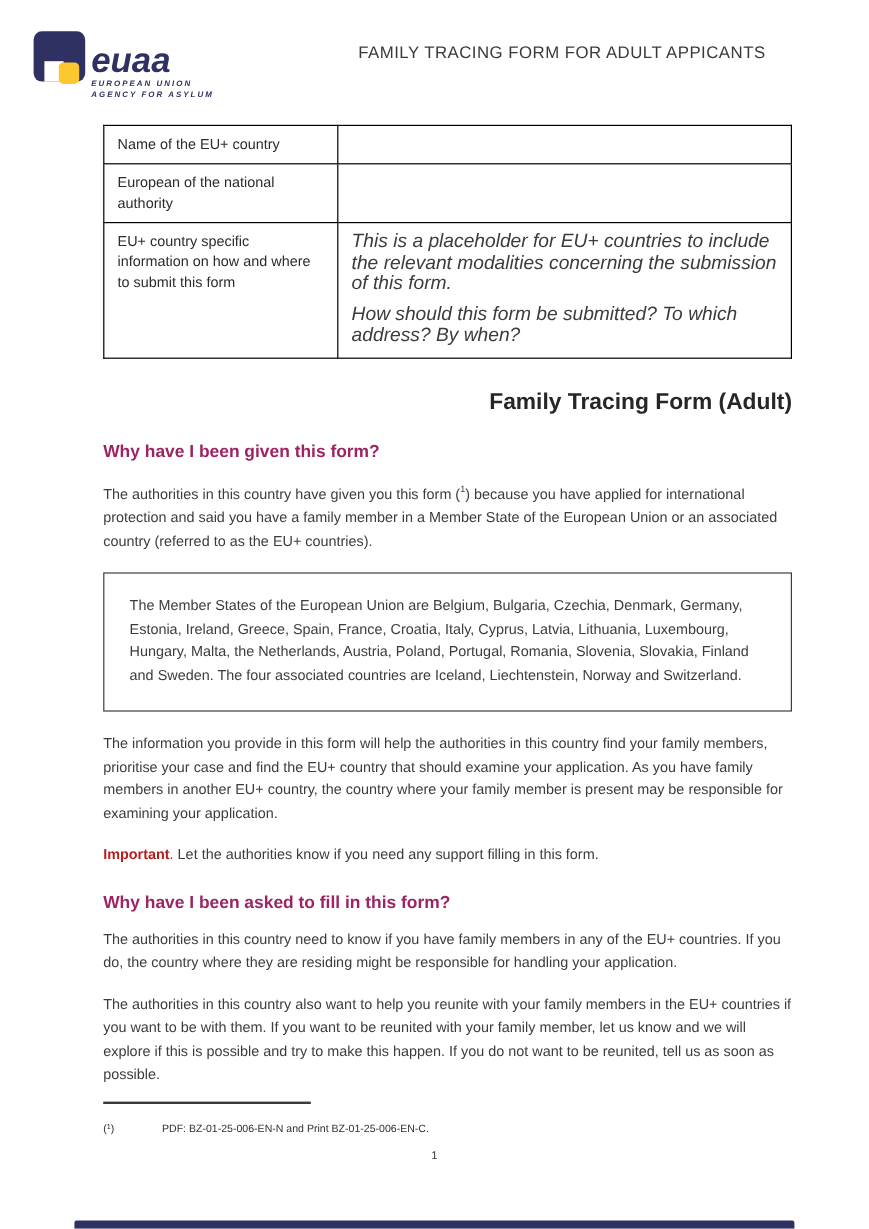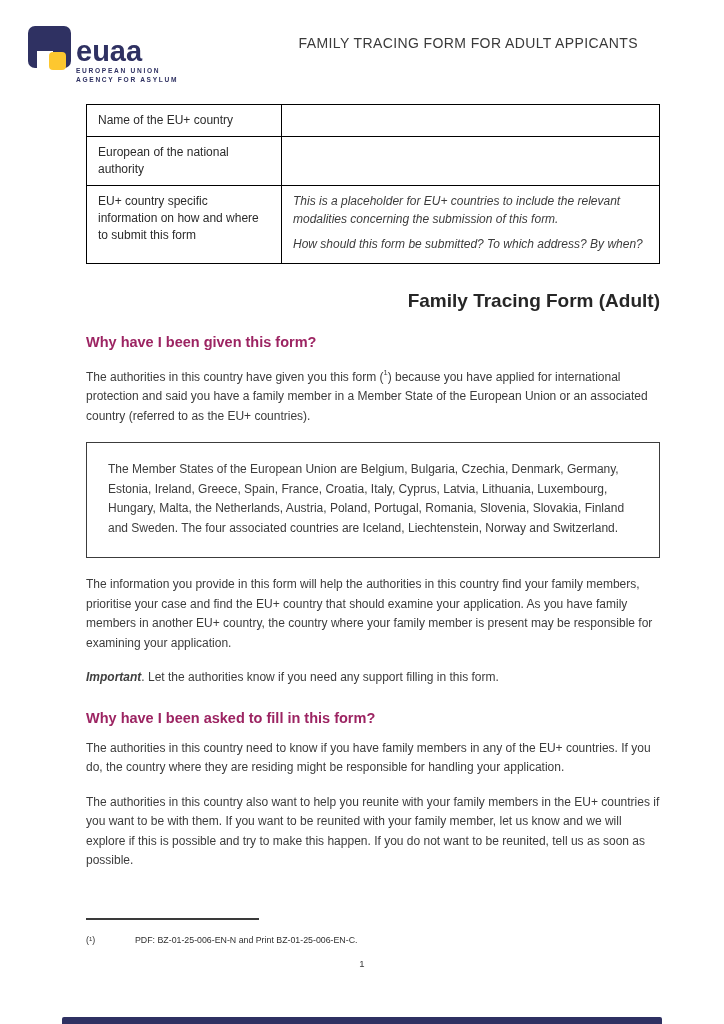--- a/index.html
+++ b/index.html
@@ -8,43 +8,43 @@
     font-family:"Liberation Sans","DejaVu Sans",sans-serif;color:#3c3c3c;
     overflow:hidden;
   }
   
   .doc-header{display:flex;justify-content:space-between;align-items:flex-start;padding:26px 86px 0 28px;}
   .logo{position:relative;width:160px;height:64px;}
   .logo-mark{position:absolute;left:0;top:0;width:46px;height:46px;}
   .lm-navy{position:absolute;left:0;top:0;width:43px;height:42px;background:var(--navy);border-radius:7px;}
   .lm-cut{position:absolute;left:9px;top:25px;width:16px;height:17px;background:#ffffff;}
   .lm-yellow{position:absolute;left:21px;top:26px;width:17px;height:18px;background:var(--yellow);border-radius:4px;}
-  .logo-text{position:absolute;left:48px;top:12px;display:flex;flex-direction:column;}
+  .logo-text{position:absolute;left:48px;top:12px;display:flex;flex-direction:column;font-style:italic;}
   .logo-word{font-size:29px;font-weight:800;line-height:26px;color:var(--navy);letter-spacing:0px;}
   .logo-sub{font-size:6.6px;font-weight:700;letter-spacing:1.7px;color:var(--navy);margin-top:2.5px;white-space:nowrap;}
   .header-title{margin-top:9px;font-size:14px;letter-spacing:0.4px;color:#3a3a3a;white-space:nowrap;}
   
   .content{padding:14px 64px 0 86px;}
   
   .info-table{width:100%;border-collapse:collapse;font-size:12px;}
   .info-table td{border:1.6px solid #000;vertical-align:top;padding:7px 11px;}
   .label-cell{width:172px;font-weight:400;color:#2b2b2b;line-height:17px;margin-left:40px;}
   .value-cell{color:#3c3c3c;}
-  .placeholder-cell p{margin:0 0 8px;font-style:italic;font-size:12px;line-height:17.5px;}
+  .placeholder-cell p{margin:0 0 8px;font-style:italic;font-size:16px;line-height:17.5px;}
   .placeholder-cell p:last-child{margin-bottom:2px;}
   .row-1 .value-cell{height:16px;}
   .row-2 .label-cell{height:30px;}
   
   .doc-title{text-align:right;font-size:19px;font-weight:700;color:#262626;margin:26px 0 16px;}
   .section-heading{font-size:14.5px;font-weight:700;color:var(--magenta);margin:22px 0 13px;}
   .para{font-size:12px;line-height:19.5px;margin:0 0 15px;color:#3c3c3c;}
   .para sup{font-size:7.5px;vertical-align:6px;}
   .member-box{border:1.2px solid #3c3c3c;padding:5px 9px 7px;margin:16px 0 17px;}
   .member-box .para{margin:12px;}
-  .important-lead{font-weight:700;color:#404040;font-style:italic;}
+  .important-lead{font-weight:700;color:#b91c1c;}
   
   .footnote-block{position:absolute;left:86px;top:918px;width:500px;}
   .footnote-rule{width:173px;height:2px;background:#3a3a3a;margin-bottom:15px;}
   .footnote-row{display:flex;font-size:8.8px;color:#2f2f2f;}
   .footnote-marker{width:49px;}
   .footnote-marker sup{font-size:6px;vertical-align:2px;}
   .page-number{position:absolute;left:0;top:958px;width:100%;text-align:center;font-size:9.5px;color:#3a3a3a;}
   .footer-bar{position:absolute;left:62px;right:62px;bottom:0;height:7px;background:var(--navy);border-radius:2px 2px 0 0;}
 </style>
 </head>

